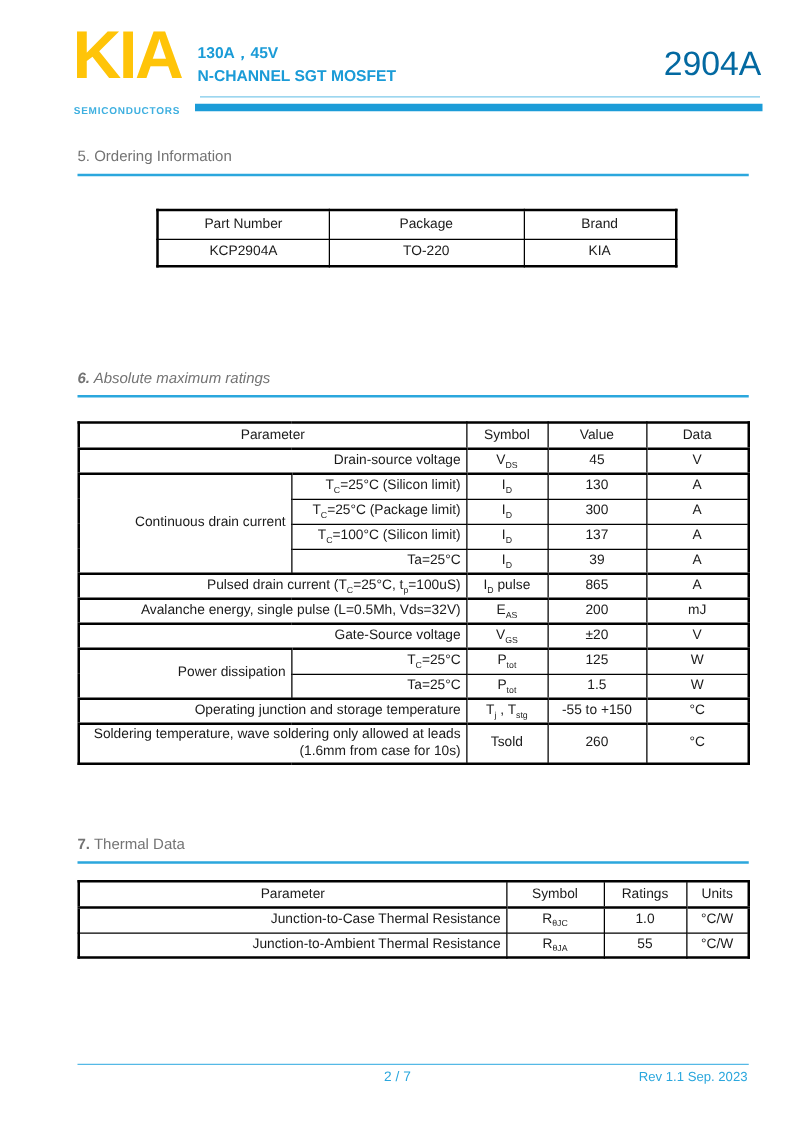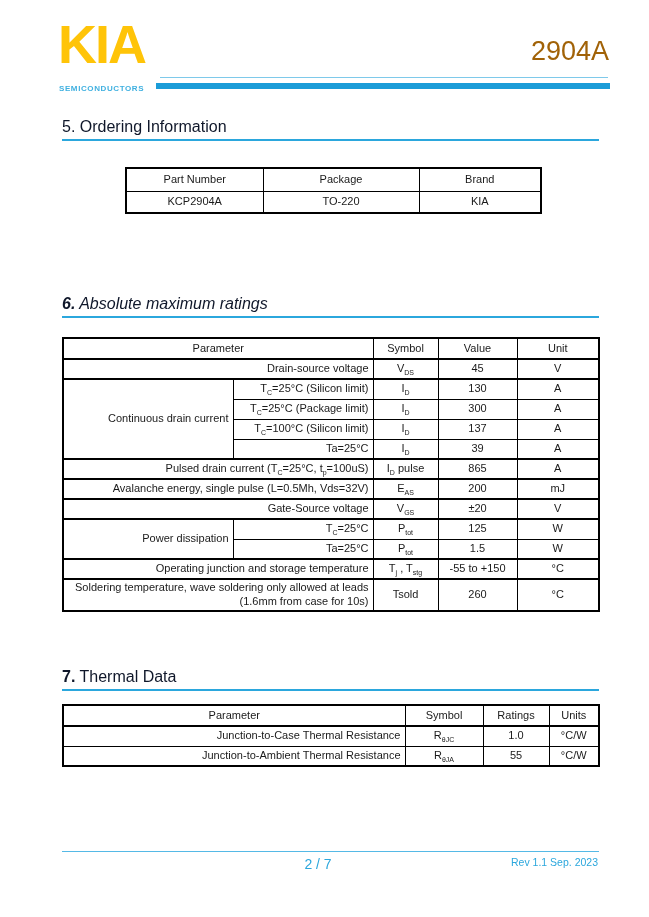--- a/index.html
+++ b/index.html
@@ -7,27 +7,27 @@
   body { font-family:"Liberation Sans", sans-serif; }
   .page { position:relative; width:649px; height:904px; background:#ffffff; overflow:hidden; }
 
   
   .logo-text { position:absolute; left:58px; top:18px; font-size:54px; font-weight:bold;
                color:#ffc408; letter-spacing:-2px; line-height:52px; }
   .logo-sub  { position:absolute; left:59px; top:84px; font-size:8px; font-weight:bold;
                color:#3fb0e0; letter-spacing:0.6px;text-align:right; }
   .spec-block { position:absolute; left:158px; top:33px; color:#1a9bd7; font-weight:bold;
                 font-size:12.5px; line-height:19px; }
-  .part-number { position:absolute; right:40px; top:36px; color:#a16207; font-size:27px;
+  .part-number { position:absolute; right:40px; top:36px; color:#0369a1; font-size:27px;
                  line-height:30px; }
   .hline-thin  { position:absolute; left:160px; top:77px; width:448px; height:1px; background:#7ec9ea; }
   .hline-thick { position:absolute; left:156px; top:83px; width:454px; height:6px; background:#1b9cd8; }
 
   
-  .sec-title { position:absolute; left:62px; font-size:16px; color:#0f172a; }
+  .sec-title { position:absolute; left:62px; font-size:12px; color:#737373; }
   .sec-title .num-b { font-weight:bold; }
   .rule { position:absolute; left:62px; width:537px; height:2px; background:#2ba7dd; }
 
   
   table.tbl { position:absolute; border-collapse:collapse; table-layout:fixed;
               font-size:11px; color:#1a1a1a; border:2px solid #000; }
   .tbl td, .tbl th { border:1px solid #000; font-weight:normal; padding:1px 4px;
                      line-height:1.25; overflow:hidden; }
   .tbl tr { height:20px; }
   .tbl tr.hdr { height:21px; }
@@ -42,30 +42,34 @@
   .ord td { text-align:center; }
   .ord tr { height:22px;margin-left:44px; }
   .ord tr.hdr { height:23px; }
 
   .absmax  { left:62px; top:337px; width:536px; }
   .thermal { left:62px; top:704px; width:536px; }
 
   
   .fline { position:absolute; left:62px; top:851px; width:537px; height:1px; background:#55b9e6; }
   .fpage { position:absolute; left:0; top:856px; width:636px; text-align:center;
-           font-size:14px; color:#2ba7dd; }
+           font-size:11px; color:#2ba7dd; }
   .frev  { position:absolute; right:51px; top:856px; font-size:10.5px; color:#2ba7dd; }
 </style>
 </head>
 <body>
 
 <div class="page">
 
   <div class="logo-text">KIA</div>
   <div class="logo-sub">SEMICONDUCTORS</div>
+  <div class="spec-block">
+    <div>130A，45V</div>
+    <div>N-CHANNEL SGT MOSFET</div>
+  </div>
   <div class="part-number">2904A</div>
   <div class="hline-thin"></div>
   <div class="hline-thick"></div>
 
   <div class="sec-title" style="top:118px;">
     <span>5.</span><span> Ordering Information</span>
   </div>
   <div class="rule" style="top:139px;"></div>
 
   <table class="tbl ord">
@@ -99,21 +103,21 @@
         <col style="width:140px">
         <col style="width:65px">
         <col style="width:79px">
         <col style="width:82px">
       </colgroup>
     <tbody>
         <tr class="hdr">
       <th colspan="2">Parameter</th>
       <th>Symbol</th>
       <th>Value</th>
-      <th>Unit</th>
+      <th>Data</th>
     </tr>
     <tr class="gt">
       <td colspan="2" class="p">Drain-source voltage</td>
       <td class="c">V<sub>DS</sub></td>
       <td class="c">45</td>
       <td class="c">V</td>
     </tr>
     <tr class="gt">
       <td rowspan="4" class="p">Continuous drain current</td>
       <td class="p">T<sub>C</sub>=25°C (Silicon limit)</td>

